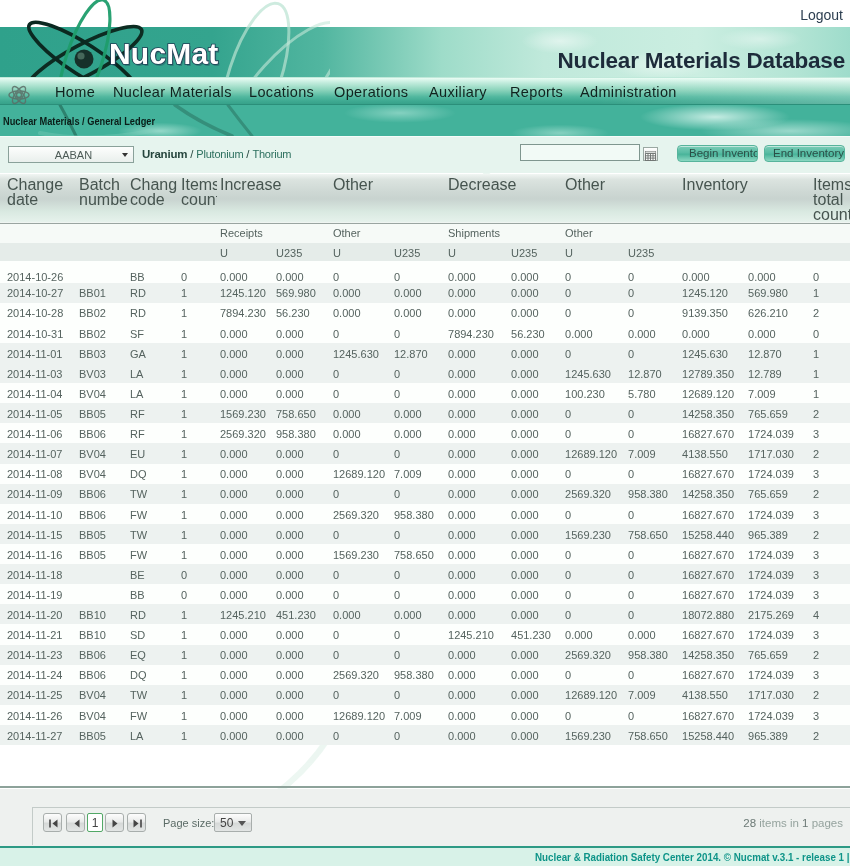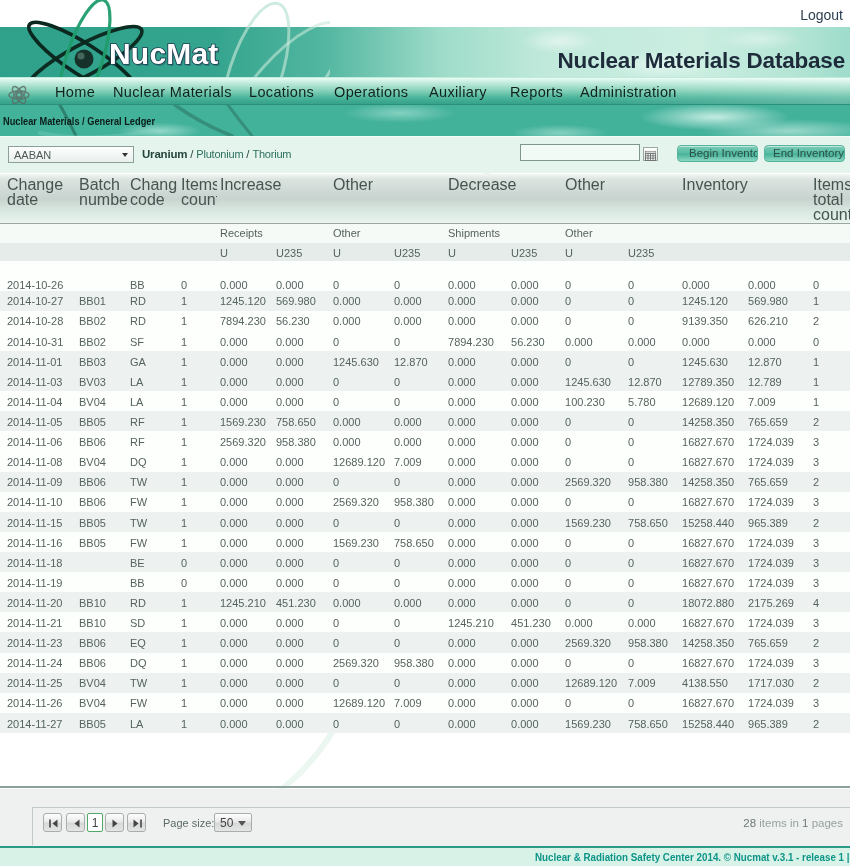--- a/index.html
+++ b/index.html
@@ -24,21 +24,21 @@
 #crumbclouds{position:absolute;left:0;top:105px;width:850px;height:31px;
  background:radial-gradient(60px 12px at 160px 26px,rgba(230,255,247,.5),rgba(255,255,255,0) 70%),
  radial-gradient(80px 14px at 400px 8px,rgba(230,255,247,.4),rgba(255,255,255,0) 70%),
  radial-gradient(100px 18px at 715px 12px,rgba(240,255,250,.75),rgba(255,255,255,0) 75%),
  radial-gradient(120px 16px at 790px 26px,rgba(240,255,250,.5),rgba(255,255,255,0) 75%),
  radial-gradient(70px 12px at 560px 28px,rgba(235,255,248,.4),rgba(255,255,255,0) 70%);}
 #crumbtext{position:absolute;left:3px;top:115px;font-size:11px;font-weight:bold;color:#0b1d18;transform:scaleX(0.84);transform-origin:0 50%;white-space:nowrap;}
 
 
 #toolbar{position:absolute;left:0;top:136px;width:850px;height:37px;background:#e6f4ee;border-top:1px solid #f6fcf9;}
-#ddl{position:absolute;left:8px;top:146px;width:126px;height:17px;background:linear-gradient(#fdfefd,#e9efec);border:1px solid #8aa19a;font-size:11px;color:#4c5a56;padding:2px 0 0 5px;}
+#ddl{position:absolute;left:8px;top:146px;width:126px;height:17px;background:linear-gradient(#fdfefd,#e9efec);border:1px solid #8aa19a;font-size:11px;color:#4c5a56;padding:2px 0 0 5px;text-align:center;}
 #ddlarrow{position:absolute;right:5px;top:6px;width:0;height:0;border-left:3.5px solid transparent;border-right:3.5px solid transparent;border-top:4.5px solid #333;}
 #matlinks{position:absolute;left:142px;top:148px;font-size:11.5px;color:#26453d;letter-spacing:-0.2px;}
 #matlinks b{font-weight:bold;color:#26453d;}
 #matlinks a{color:#2c6f5e;font-size:11px;}
 #searchbox{position:absolute;left:520px;top:144px;width:120px;height:17px;background:#f2faf6;border:1px solid #7f968f;}
 #calbtn{position:absolute;left:643px;top:147px;width:15px;height:14px;background:linear-gradient(#fff,#dfe3e1);border:1px solid #9aa8a2;}
 .btn{position:absolute;top:145px;height:17px;border:1px solid #57b49c;border-radius:4px;
  background:linear-gradient(#7accb6 0%,#58bca4 45%,#49b49a 55%,#8ad7c1 100%);
  box-shadow:inset 0 1px 0 rgba(255,255,255,.55);
  font-size:11.5px;color:#2b4f47;text-align:left;line-height:15px;overflow:hidden;white-space:nowrap;}
@@ -52,21 +52,21 @@
 #grid tr.h1{height:48px;background:linear-gradient(#f1f6f3 0%,#dbe3df 12%,#cfd9d5 35%,#c8d3cf 52%,#d9e9e1 78%,#e6f2ec 100%);border-bottom:1px solid #9aa5a1;}
 #grid tr.h1 th{font-size:16px;color:#46544f;padding-top:3px;line-height:15.2px;white-space:normal;}
 tr.h2{height:20px;background:#f6faf7;}
 tr.h2 td{font-size:11.5px;color:#46544f;padding-top:4px;}
 tr.h2 td span{position:relative;top:3.5px;}
 tr.h3 td span{position:relative;top:4px;}
 tr.h3{height:17.5px;background:#e5ece9;}
 tr.h3 td{font-size:11.5px;color:#46544f;padding-top:3px;}
 #grid tbody tr{height:20.11px;background:#fdfffd;}
 #grid tbody tr.first{height:21.9px;}
-#grid tbody tr.first td{padding-top:18px;}
+#grid tbody tr.first td{padding-top:10px;}
 #grid tbody tr.alt{background:#edf2f0;}
 #grid tbody td{padding-top:4.7px;}
 
 
 #tbl-bottom{position:absolute;left:0;top:786px;width:850px;height:2px;background:#8da29a;}
 #pager{position:absolute;left:0;top:789px;width:850px;height:57px;background:#eef1ef;}
 #pagerline{position:absolute;left:32px;top:18px;width:818px;height:38px;border-top:1px solid #c3cbc8;border-left:1px solid #c3cbc8;}
 .pbtn{position:absolute;top:24px;width:19px;height:19px;border:1px solid #a8aeac;border-radius:3px;background:linear-gradient(#fdfdfd,#e9ebea 45%,#d6d9d8 55%,#e3e6e5);}
 .pbtn svg{position:absolute;left:0;top:0;}
 #pnum{position:absolute;left:87px;top:24px;width:16px;height:19px;border:1px solid #52a866;border-radius:2px;background:#fff;font-size:12px;color:#444;text-align:center;line-height:18px;}
@@ -361,20 +361,37 @@
           <td>0.000</td>
           <td>0.000</td>
           <td>0.000</td>
           <td>0.000</td>
           <td>0</td>
           <td>0</td>
           <td>16827.670</td>
           <td>1724.039</td>
           <td>3</td>
         </tr>
+<tr class="alt">
+          <td>2014-11-07</td>
+          <td>BV04</td>
+          <td>EU</td>
+          <td>1</td>
+          <td>0.000</td>
+          <td>0.000</td>
+          <td>0</td>
+          <td>0</td>
+          <td>0.000</td>
+          <td>0.000</td>
+          <td>12689.120</td>
+          <td>7.009</td>
+          <td>4138.550</td>
+          <td>1717.030</td>
+          <td>2</td>
+        </tr>
 <tr class="">
           <td>2014-11-08</td>
           <td>BV04</td>
           <td>DQ</td>
           <td>1</td>
           <td>0.000</td>
           <td>0.000</td>
           <td>12689.120</td>
           <td>7.009</td>
           <td>0.000</td>

